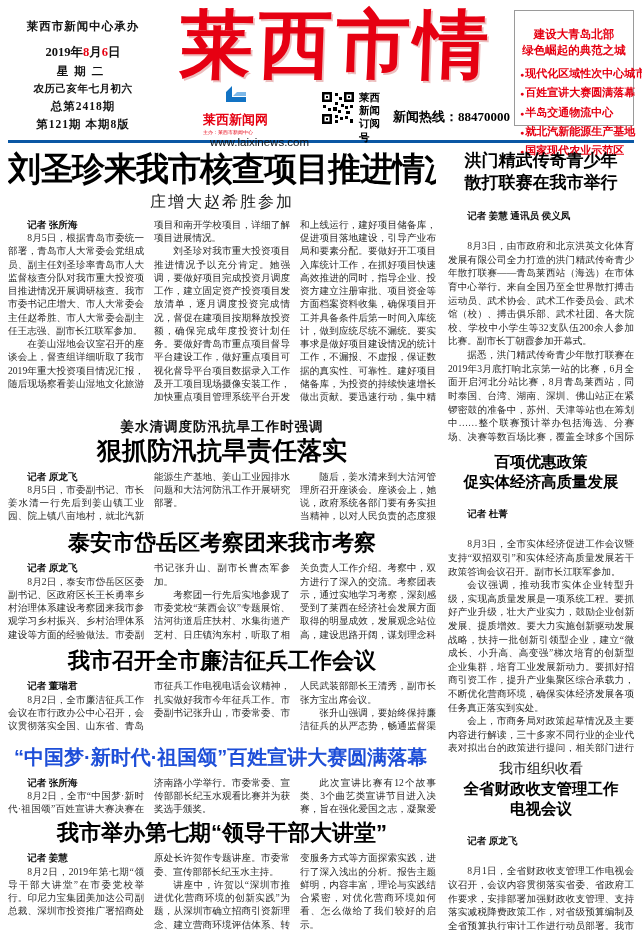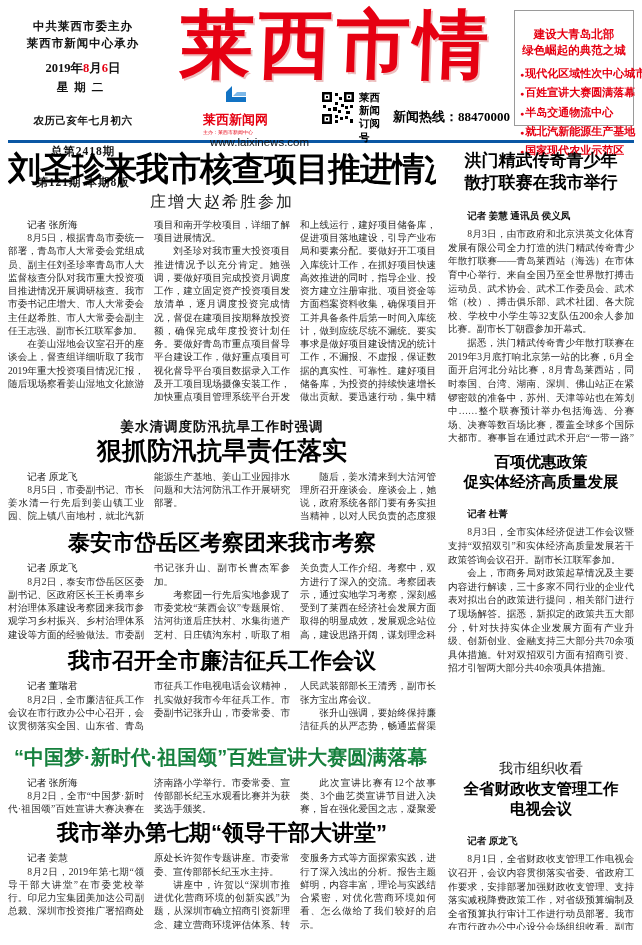--- a/index.html
+++ b/index.html
@@ -7,22 +7,22 @@
   body { font-family:"Liberation Serif","DejaVu Serif",serif; }
   .page { width:642px; height:945px; background:#ffffff; margin:0 auto; overflow:hidden; position:relative; padding:6px 8px 0; }
 
   
   .masthead { display:flex; align-items:stretch; height:130px; }
   .mh-left { width:150px; text-align:center; padding-top:12px; color:#111; }
   .mh-left .sponsor { font-size:11.5px; font-weight:bold; letter-spacing:1px; line-height:1.45; }
   .mh-left .date-line { margin-top:9px; font-size:12.5px; font-weight:bold; }
   .mh-left .date-line .red { color:#e60012; }
   .mh-left .weekday { font-size:11.5px; font-weight:bold; letter-spacing:6px; margin-top:3px; }
-  .mh-left .lunar { font-size:10.5px; font-weight:bold; margin-top:19px; letter-spacing:0.5px;}
-  .mh-left .issue { font-size:11.5px; font-weight:bold; margin-top:16px; letter-spacing:1px;}
+  .mh-left .lunar { font-size:10.5px; font-weight:bold; margin-top:3px; letter-spacing:0.5px;}
+  .mh-left .issue { font-size:11.5px; font-weight:bold; margin-top:3px; letter-spacing:1px;}
   .mh-center { flex:1; text-align:center; position:relative; padding:0 4px; }
   .paper-title { font-size:74px; line-height:1.06; font-weight:900; color:#e60012; letter-spacing:4px; transform:skewX(-2deg); text-shadow:2px 2px 0 rgba(180,0,0,.25); white-space:nowrap; }
   .mh-subrow { display:flex; align-items:center; justify-content:center; gap:12px; margin-top:2px; }
   .logo-block { text-align:left; }
   .logo-top { display:flex; align-items:center; gap:4px;flex-direction:column; }
   .logo-name { color:#e60012; font-weight:900; font-size:13px; font-family:"Liberation Sans",sans-serif; }
   .logo-tagline { color:#e60012; font-size:5px; }
   .logo-url { font-size:11.5px; font-weight:normal; font-family:"Liberation Sans",sans-serif; color:#111; margin-top:1px;padding-left:48px; }
   .qr-block { display:flex; align-items:flex-start; gap:4px; }
   .qr-label { font-size:10.5px; font-weight:bold; line-height:1.25; text-align:left; }
@@ -45,44 +45,43 @@
   .sec3 { height:118px; }
   .sec4 { height:96px; }
   .sec5 { height:76px; }
   .sec6 { height:125px; }
 
   .head-xl { font-size:33px; font-weight:900; color:#000; text-align:center; line-height:1.15; letter-spacing:-1px; white-space:nowrap; font-family:"Liberation Sans",sans-serif; }
   .subhead { text-align:center; font-size:16px; margin-top:4px; color:#222; letter-spacing:2px; }
   .kicker { text-align:center; font-size:13.5px; font-weight:bold; color:#111; letter-spacing:1px; }
   .head-l { font-size:25px; font-weight:900; color:#000; text-align:center; line-height:1.15; white-space:nowrap; font-family:"Liberation Sans",sans-serif; }
   .head-m { font-size:22px; font-weight:900; color:#000; text-align:center; line-height:1.2; white-space:nowrap; font-family:"Liberation Sans",sans-serif; }
-  .head-s5 { font-size:20px; font-weight:900; color:#15803d; text-align:left; padding-left:6px; white-space:nowrap; overflow:visible; font-family:"Liberation Sans",sans-serif; }
+  .head-s5 { font-size:20px; font-weight:900; color:#1d4ed8; text-align:left; padding-left:6px; white-space:nowrap; overflow:visible; font-family:"Liberation Sans",sans-serif; }
 
   .body3 { column-count:3; column-gap:10px; font-size:9.6px; line-height:1.38; text-align:justify; color:#292929; margin-top:5px; }
   .body3 p, .rbody p { text-indent:2em; }
-  .byline { text-indent:2em; font-weight:normal; color:#111; }
+  .byline { text-indent:2em; font-weight:bold; color:#111; }
   .b1 { height:192px; } .b2 { height:64px; } .b3 { height:82px; }
   .b4 { height:62px; } .b5 { height:44px; } .b6 { height:88px; }
 
   .r-art { overflow:hidden; }
   .r-head { font-size:17px; font-weight:900; text-align:center; line-height:1.3; color:#000; white-space:nowrap; font-family:"Liberation Sans",sans-serif; }
   .r-head2 { font-size:15.5px; }
   .r-kicker { font-size:14px; text-align:center; color:#111; margin-bottom:1px; }
-  .rbody { font-size:9.6px; line-height:1.42; text-align:justify; color:#292929; margin-top:4px; }
+  .rbody { font-size:9.6px; line-height:1.42; text-align:justify; color:#292929; margin-top:16px; }
   .ra1 { height:292px; } .ra2 { height:300px; margin-top:10px; } .ra3 { height:170px; margin-top:8px; }
   .r-byline { text-indent:2em; font-weight:bold; font-size:9.6px; margin-top:16px; color:#111; }
 </style>
 </head>
 <body>
 
 <div class="page">
 
   <header class="masthead">
     <div class="mh-left">
-      <div class="sponsor">中共莱西市委主办</div>
       <div class="sponsor">莱西市新闻中心承办</div>
       <div class="date-line"><span>2019年</span><span class="red">8</span><span>月</span><span class="red">6</span><span>日</span></div>
       <div class="weekday">星期二</div>
       <div class="lunar">农历己亥年七月初六</div>
       <div class="issue">总第2418期</div>
       <div class="issue">第121期  本期8版</div>
     </div>
 
     <div class="mh-center">
       <div class="paper-title">莱西市情</div>
@@ -232,20 +231,21 @@
           <p>据悉，洪门精武传奇青少年散打联赛在2019年3月底打响北京第一站的比赛，6月全面开启河北分站比赛，8月青岛莱西站，同时泰国、台湾、湖南、深圳、佛山站正在紧锣密鼓的准备中，苏州、天津等站也在筹划中……整个联赛预计举办包括海选、分赛场、决赛等数百场比赛，覆盖全球多个国际大都市。赛事旨在通过武术开启“一带一路”文化交流之门，用“散打”讲好中国故事，传承与弘扬中华民族文化，将中国武术推向世界。</p>
         </div>
       </article>
 
       <article class="r-art ra2">
         <div class="r-head r-head2">百项优惠政策</div>
         <div class="r-head r-head2">促实体经济高质量发展</div>
         <div class="r-byline">记者 杜菁</div>
         <div class="rbody">
           <p>8月3日，全市实体经济促进工作会议暨支持“双招双引”和实体经济高质量发展若干政策答询会议召开。副市长江联军参加。</p>
+          <p>会议强调，推动我市实体企业转型升级，实现高质量发展是一项系统工程。要抓好产业升级，壮大产业实力，鼓励企业创新发展、提质增效。要大力实施创新驱动发展战略，扶持一批创新引领型企业，建立“微成长、小升高、高变强”梯次培育的创新型企业集群，培育工业发展新动力。要抓好招商引资工作，提升产业集聚区综合承载力，不断优化营商环境，确保实体经济发展各项任务真正落实到实处。</p>
           <p>会上，市商务局对政策起草情况及主要内容进行解读，三十多家不同行业的企业代表对拟出台的政策进行提问，相关部门进行了现场解答。据悉，新拟定的政策共五大部分，针对扶持实体企业发展方面有产业升级、创新创业、金融支持三大部分共70余项具体措施。针对双招双引方面有招商引资、招才引智两大部分共40余项具体措施。</p>
         </div>
       </article>
 
       <article class="r-art ra3">
         <div class="r-kicker">我市组织收看</div>
         <div class="r-head r-head2">全省财政收支管理工作</div>
         <div class="r-head r-head2">电视会议</div>
         <div class="r-byline">记者 原龙飞</div>
         <div class="rbody">

